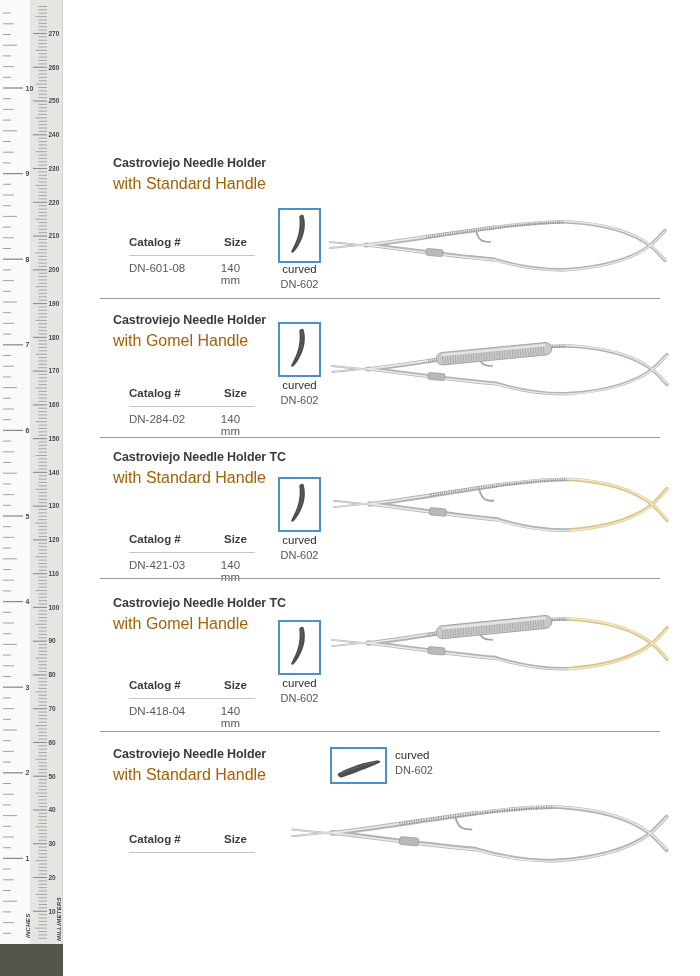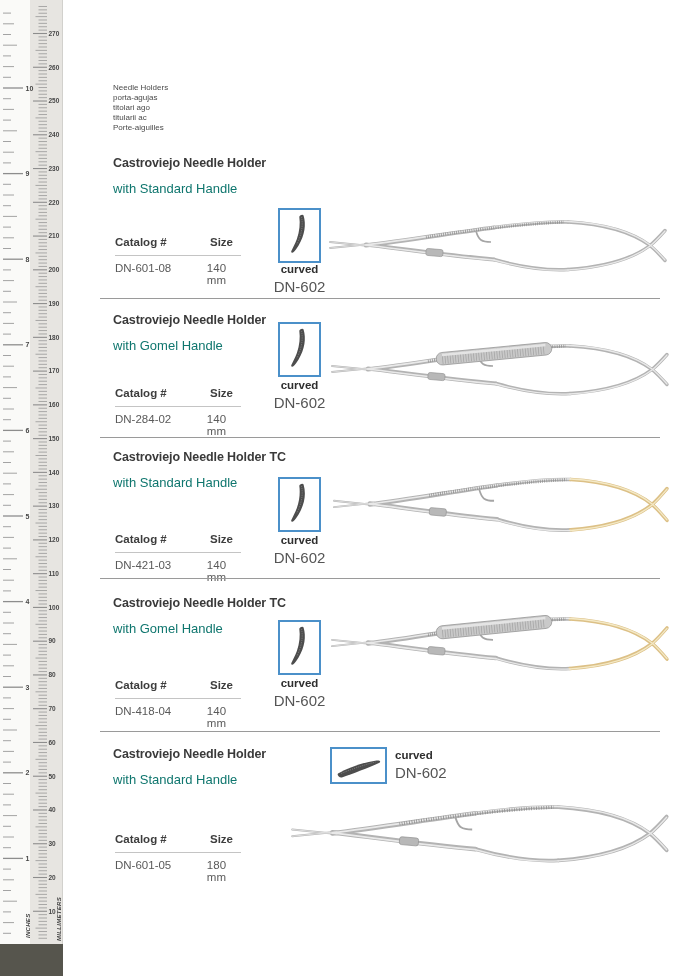--- a/index.html
+++ b/index.html
@@ -18,41 +18,41 @@
   .cap-mm{left:56px;top:941px;}
 
   
   .intro{position:absolute;left:113px;top:83px;font-size:8px;line-height:10px;color:#4a4a4a;}
   .divider{position:absolute;left:100px;width:560px;height:0;border-top:1px solid #9a9a9a;}
   .d1{top:298px}.d2{top:437px}.d3{top:578px}.d4{top:731px}
 
   .sec{position:absolute;left:113px;width:580px;}
   .s1{top:156px}.s2{top:313px}.s3{top:450px}.s4{top:596px}.s5{top:747px}
   .title{margin:0;font-size:12.5px;font-weight:bold;color:#3a3a3a;letter-spacing:-.1px;}
-  .sub{font-size:13px;color:#0f766e;margin-top:11px;}
-
-  .ptable{position:absolute;left:2px;width:132px;}
+  .sub{font-size:16px;color:#a16207;margin-top:5px;}
+
+  .ptable{position:absolute;left:16px;width:132px;}
   .s1 .ptable{top:80px}.s2 .ptable{top:74px}.s3 .ptable{top:83px}.s4 .ptable{top:83px}.s5 .ptable{top:86px}
   .trow{display:flex;}
   .c1{width:95px;}
   .th{font-size:11.5px;font-weight:bold;color:#3d3d3d;}
   .tline{border-top:1px solid #c4c4c4;margin-top:7px;width:126px;}
   .tval{margin-top:6px;font-size:11.5px;color:#5a5a5a;}
 
   .tipbox{position:absolute;left:165px;width:43px;height:55px;border:2px solid var(--accent-blue);
           background:#fff;box-sizing:border-box;}
   .s1 .tipbox{top:52px}.s2 .tipbox{top:9px}.s3 .tipbox{top:27px}.s4 .tipbox{top:24px}
   .s5 .tipbox{left:217px;top:0;width:57px;height:37px;}
   .tipbox svg{display:block;width:100%;height:100%;}
 
   .tiplabel{position:absolute;left:150px;width:73px;text-align:center;}
   .s1 .tiplabel{top:107px}.s2 .tiplabel{top:66px}.s3 .tiplabel{top:84px}.s4 .tiplabel{top:81px}
   .s5 .tiplabel{left:282px;top:2px;width:auto;text-align:left;}
-  .tname{font-size:11.5px;font-weight:bold;color:#2e2e2e;}
-  .tcode{font-size:15px;color:#555;margin-top:3px;}
+  .tname{font-size:11.5px;font-weight:normal;color:#2e2e2e;}
+  .tcode{font-size:11px;color:#555;margin-top:3px;}
 
   .instr{position:absolute;}
   .s1 .instr{left:215px;top:40px;width:340px;height:100px;}
   .s2 .instr{left:217px;top:7px;width:340px;height:100px;}
   .s3 .instr{left:219px;top:2px;width:338px;height:106px;}
   .s4 .instr{left:217px;top:-4px;width:340px;height:104px;}
   .s5 .instr{left:177px;top:31px;width:380px;height:112px;}
   .instr svg{display:block;width:100%;height:100%;}
 
   
@@ -479,27 +479,20 @@
         <text x="25.5" y="604.0999999999999" class="rlbl" font-size="7">4</text>
         <text x="25.5" y="689.6999999999999" class="rlbl" font-size="7">3</text>
         <text x="25.5" y="775.3" class="rlbl" font-size="7">2</text>
         <text x="25.5" y="860.9" class="rlbl" font-size="7">1</text>
       </svg>
     <div class="ruler-caption cap-in">INCHES</div>
     <div class="ruler-caption cap-mm">MILLIMETERS</div>
     <div class="ruler-footer"></div>
   </aside>
 
-  <div class="intro">
-    <div>Needle Holders</div>
-    <div>porta-agujas</div>
-    <div>titolari ago</div>
-    <div>titularii ac</div>
-    <div>Porte-aiguilles</div>
-  </div>
 
   <section class="sec s1">
     <h2 class="title">Castroviejo Needle Holder</h2>
     <div class="sub">with Standard Handle</div>
     <div class="ptable">
       <div class="trow">
         <div class="th c1">Catalog #</div>
         <div class="th">Size</div>
       </div>
       <div class="tline"></div>
@@ -716,24 +709,20 @@
 
   <section class="sec s5">
     <h2 class="title">Castroviejo Needle Holder</h2>
     <div class="sub">with Standard Handle</div>
     <div class="ptable">
       <div class="trow">
         <div class="th c1">Catalog #</div>
         <div class="th">Size</div>
       </div>
       <div class="tline"></div>
-      <div class="trow tval">
-        <div class="c1">DN-601-05</div>
-        <div>180 mm</div>
-      </div>
     </div>
     <div class="tipbox h">
   <svg viewBox="0 0 53 33">
     <path fill="#4d4d4d" d="M6,24.5 C15,19.5 30,13.5 44.5,11.5 C47.5,11.1 49.3,12.3 47.5,13.7 C36,19 21,24.5 10.5,28.2 C7.5,29.2 4.8,26.4 6,24.5 Z"></path>
     <path d="M9,24.5 C20,20 33,15.5 43.5,13" stroke="#909090" stroke-width="0.9" stroke-dasharray="0.8 1.2" fill="none"></path>
   </svg>
 </div>
     <div class="tiplabel">
       <div class="tname">curved</div>
       <div class="tcode">DN-602</div>

